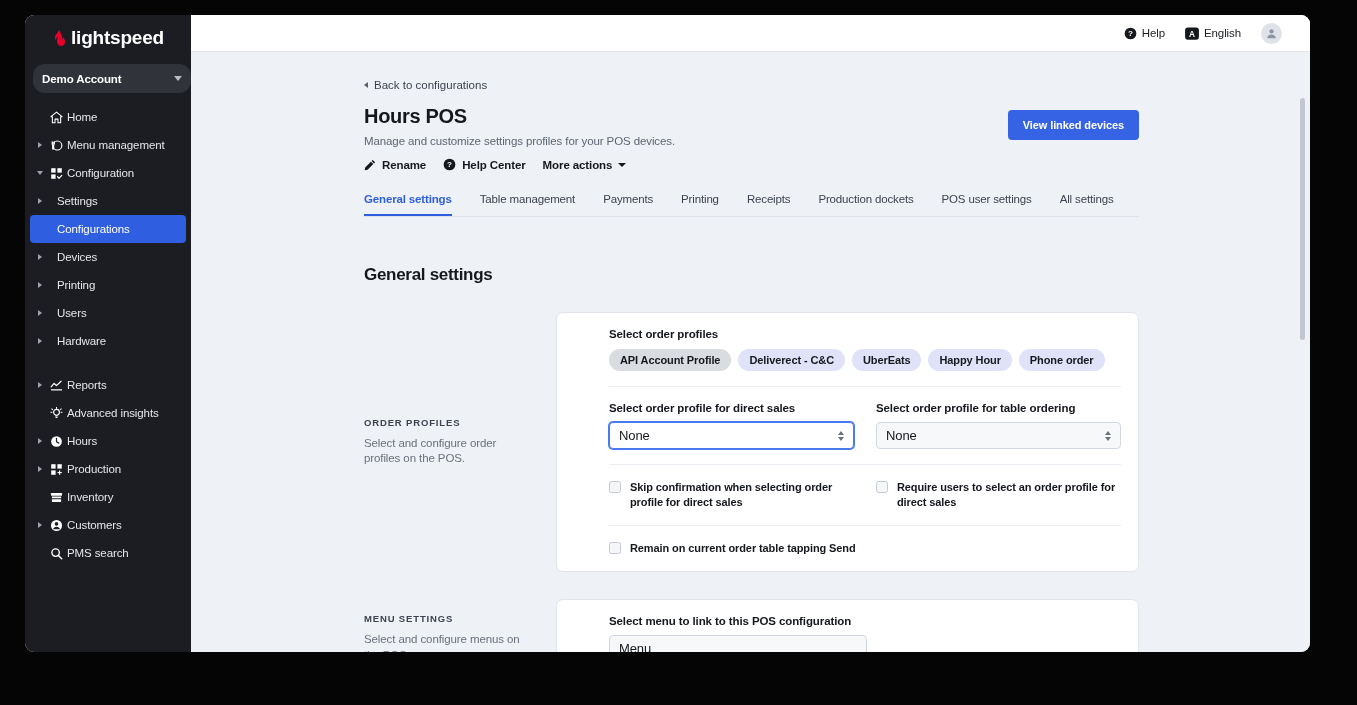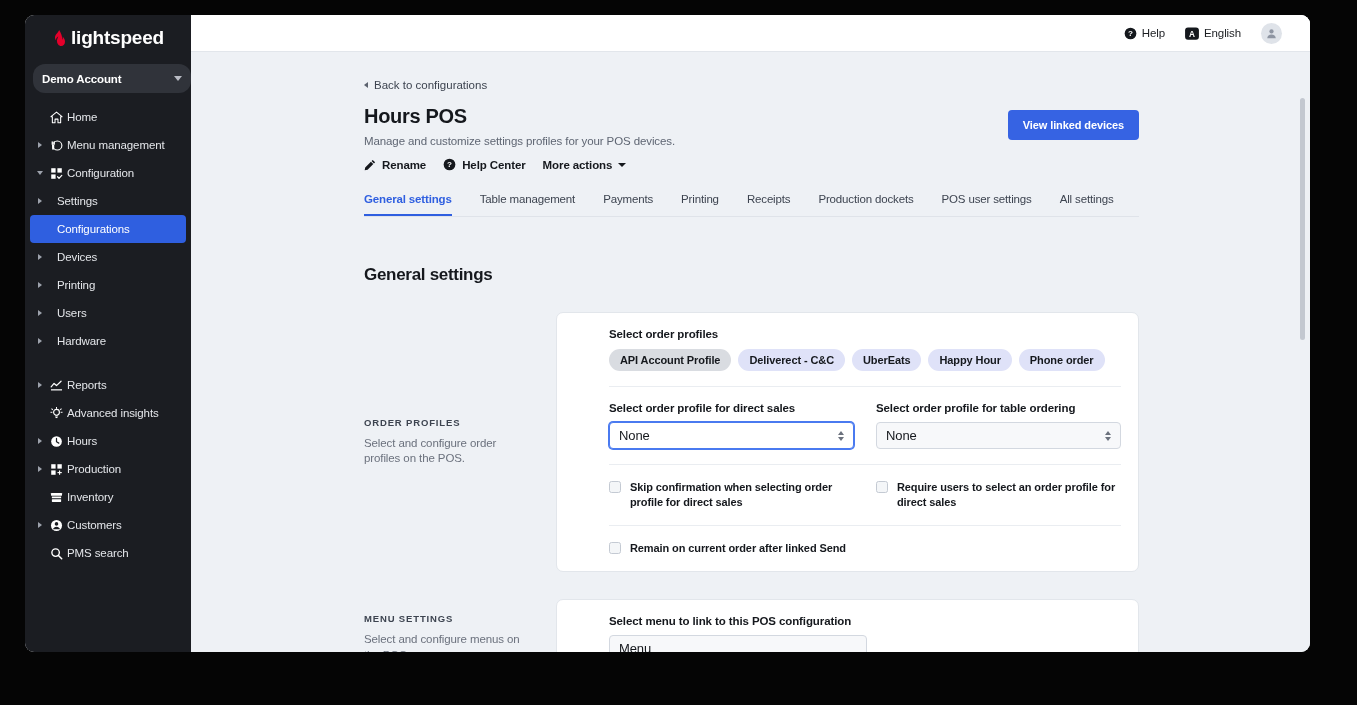--- a/index.html
+++ b/index.html
@@ -735,21 +735,21 @@
                   </div>
                   <div class="col check-row">
                     <span class="cbox"></span>
                     <span class="check-label">Require users to select an order profile for direct sales</span>
                   </div>
                 </div>
 
                 <div class="card-row">
                   <div class="check-row">
                     <span class="cbox"></span>
-                    <span class="check-label">Remain on current order after linked Send</span>
+                    <span class="check-label">Remain on current order table tapping Send</span>
                   </div>
                 </div>
 
               </div>
             </div>
 
             
             <div class="block">
               <div class="block-side">
                 <div class="block-kicker">MENU SETTINGS</div>

